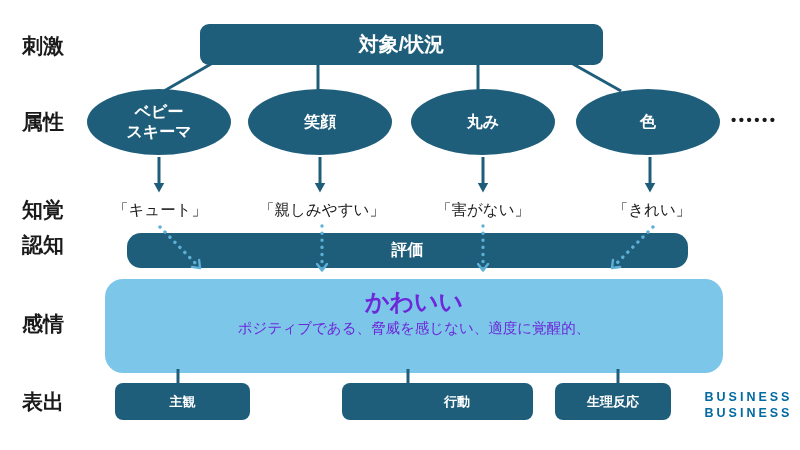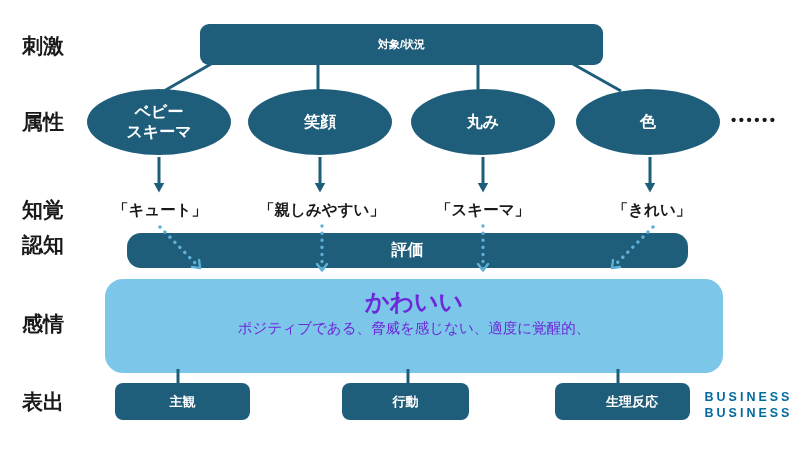--- a/index.html
+++ b/index.html
@@ -16,45 +16,45 @@
   .lbl-attribute{top:110px;}
   .lbl-perception{top:198px;}
   .lbl-cognition{top:233px;}
   .lbl-emotion{top:312px;}
   .lbl-expression{top:390px;}
   
   .teal-box{
     position:absolute;background:#1F5E7B;color:#ffffff;font-weight:bold;
     display:flex;align-items:center;justify-content:center;text-align:center;
   }
-  .stimulus-box{left:200px;top:24px;width:403px;height:41px;border-radius:9px;font-size:11px;}
+  .stimulus-box{left:200px;top:24px;width:403px;height:41px;border-radius:9px;font-size:20px;}
   .cognition-box{left:127px;top:233px;width:561px;height:35px;border-radius:14px;font-size:16px;}
   .expr-box{top:383px;height:37px;border-radius:8px;font-size:13px;}
   .expr-1{left:115px;width:135px;}
-  .expr-2{left:342px;width:127px;}
-  .expr-3{left:555px;width:116px;padding-left:19px;}
+  .expr-2{left:342px;width:152px;padding-left:39px;}
+  .expr-3{left:555px;width:116px;}
   
   .ellipse{
     position:absolute;top:89px;width:144px;height:66px;border-radius:50%;
     background:#1F5E7B;color:#ffffff;font-weight:bold;font-size:16px;line-height:20px;
     display:flex;align-items:center;justify-content:center;text-align:center;
     white-space:pre-line;
   }
   .el-1{left:87px;}
   .el-2{left:248px;}
   .el-3{left:411px;}
   .el-4{left:576px;}
   .ellipsis-dots{
     position:absolute;left:731px;top:111px;font-size:15px;font-weight:bold;
     letter-spacing:2.5px;color:#1a1a1a;line-height:18px;
   }
   
   .perc{
     position:absolute;top:199px;transform:translateX(-50%);
-    font-size:15.5px;font-weight:bold;color:#1a1a1a;white-space:nowrap;line-height:22px;
+    font-size:15.5px;font-weight:normal;color:#1a1a1a;white-space:nowrap;line-height:22px;
   }
   .pc-1{left:160px;}
   .pc-2{left:322px;}
   .pc-3{left:483px;}
   .pc-4{left:652px;}
   
   .emotion-box{
     position:absolute;left:105px;top:279px;width:618px;height:94px;border-radius:18px;
     background:#7CC7E9;color:#6d28d9;text-align:center;
   }
@@ -85,21 +85,21 @@
 
   <div class="ellipse el-1">ベビー
 スキーマ</div>
   <div class="ellipse el-2">笑顔</div>
   <div class="ellipse el-3">丸み</div>
   <div class="ellipse el-4">色</div>
   <div class="ellipsis-dots">••••••</div>
 
   <div class="perc pc-1">「キュート」</div>
   <div class="perc pc-2">「親しみやすい」</div>
-  <div class="perc pc-3">「スキーマ」</div>
+  <div class="perc pc-3">「害がない」</div>
   <div class="perc pc-4">「きれい」</div>
 
   <div class="teal-box cognition-box">評価</div>
 
   <div class="emotion-box">
     <div class="emotion-title">かわいい</div>
     <div class="emotion-desc">
       <div>ポジティブである、脅威を感じない、適度に覚醒的、</div>
     </div>
   </div>

